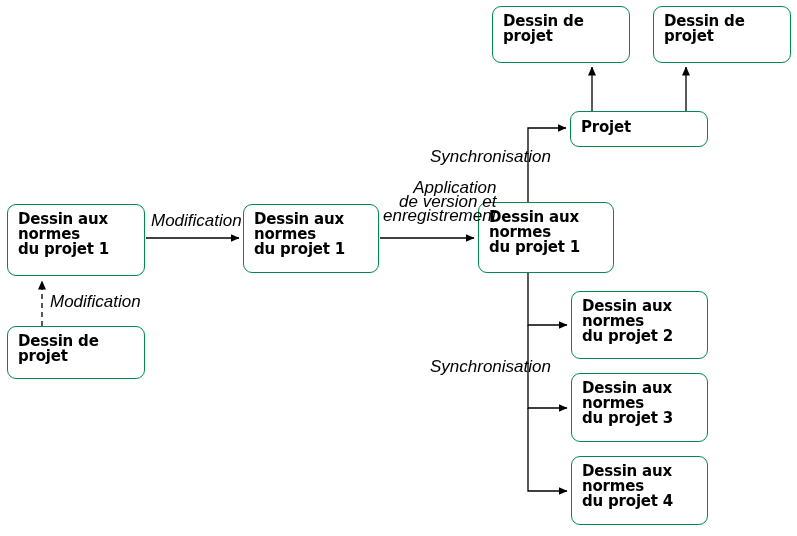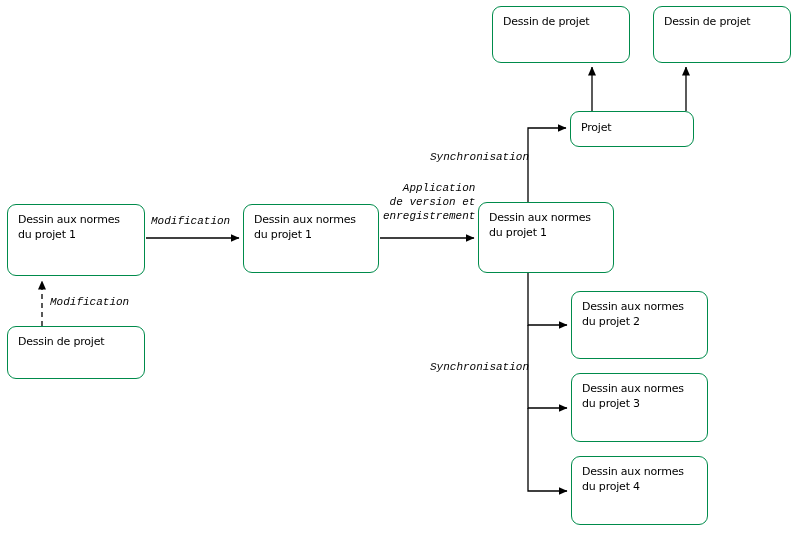--- a/index.html
+++ b/index.html
@@ -25,32 +25,32 @@
   .node {
     position: absolute;
     box-sizing: border-box;
     border: 1px solid #008b4b;
     border-radius: 9px;
     background: #ffffff;
     padding: 7px 0 0 10px;
   }
   .node .label {
     font-family: "DejaVu Sans", "Liberation Sans", sans-serif;
-    font-weight: normal;
-    font-size: 11px;
+    font-weight: bold;
+    font-size: 15px;
     line-height: 15px;
     color: #000000;
     white-space: pre-line;
     letter-spacing: -0.2px;
   }
   .edge-label {
     position: absolute;
-    font-family: Liberation Mono, monospace;
+    font-family: Liberation Sans, sans-serif;
     font-style: italic;
-    font-size: 11px;
+    font-size: 17px;
     line-height: 14px;
     color: #000000;
     white-space: pre-line;
     background: transparent;
   }
 </style>
 </head>
 <body>
 
 <div id="canvas">
@@ -98,21 +98,21 @@
   </svg>
 
   <div class="node" style="left:492px; top:6px; width:138px; height:57px;">
     <div class="label">Dessin de projet</div>
   </div>
 
   <div class="node" style="left:653px; top:6px; width:138px; height:57px;">
     <div class="label">Dessin de projet</div>
   </div>
 
-  <div class="node" style="left:570px; top:111px; width:124px; height:36px; padding-top:8px;">
+  <div class="node" style="left:570px; top:111px; width:138px; height:36px; padding-top:8px;">
     <div class="label">Projet</div>
   </div>
 
   <div class="node" style="left:7px; top:204px; width:138px; height:72px;">
     <div class="label">Dessin aux normes
 du projet 1</div>
   </div>
 
   <div class="node" style="left:243px; top:204px; width:136px; height:69px;">
     <div class="label">Dessin aux normes

